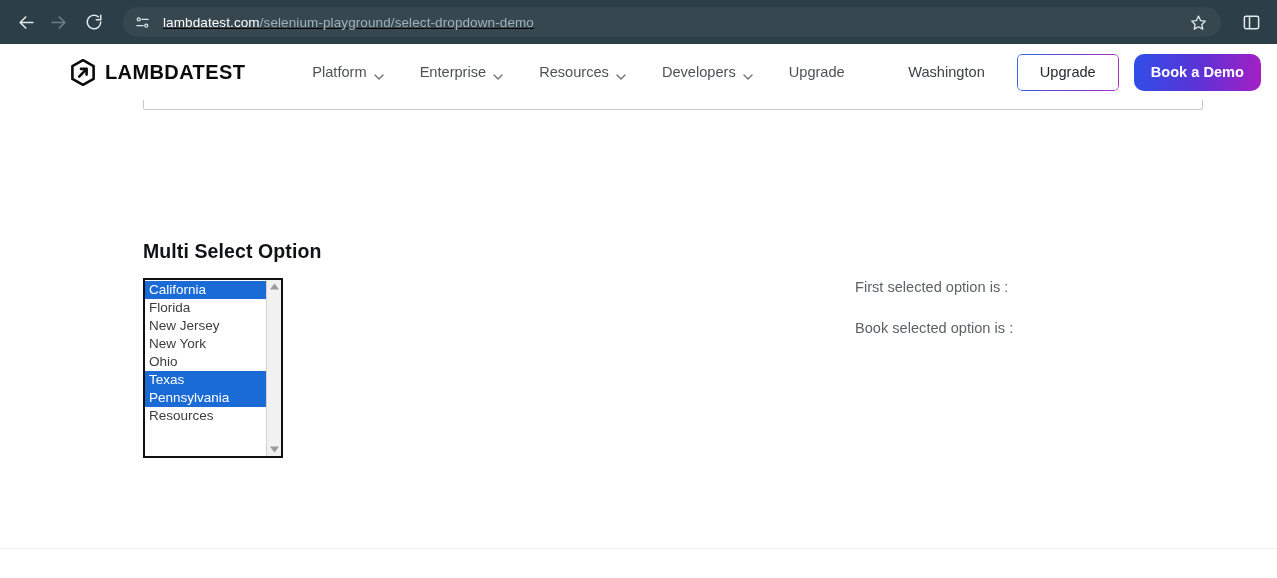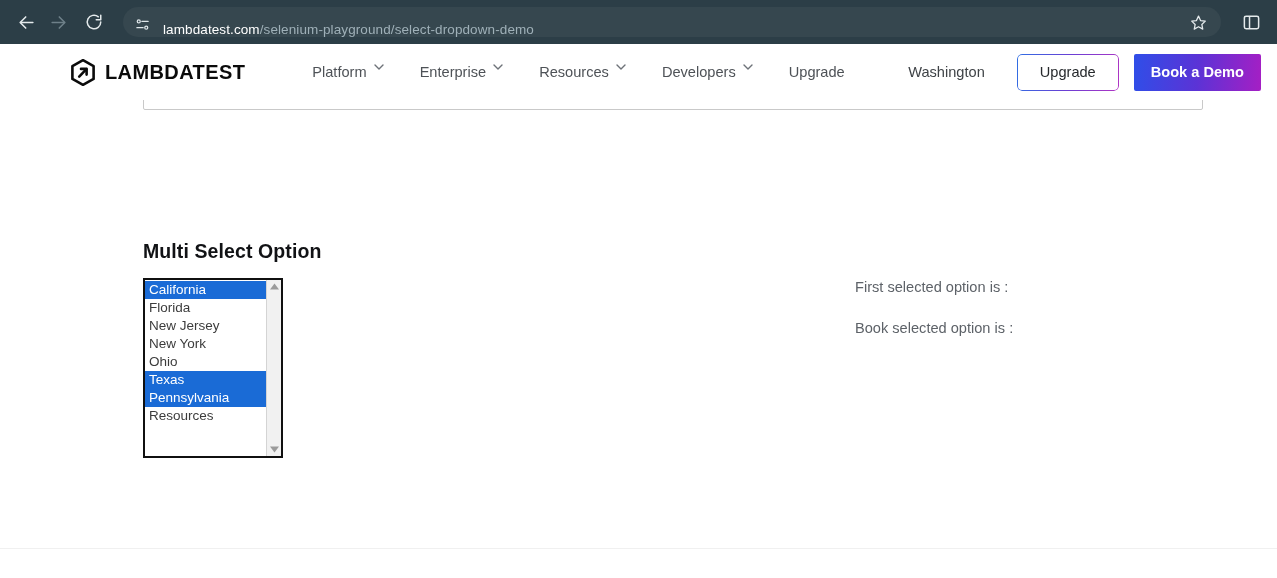--- a/index.html
+++ b/index.html
@@ -30,23 +30,24 @@
   .nav-btn svg { display: block; }
 
   #omnibox {
     flex: 1 1 auto;
     height: 30px;
     margin-left: 13px;
     margin-right: 10px;
     background: #36474f;
     border-radius: 16px;
     display: flex;
-    align-items: flex-end;
+    align-items: center;
     padding: 0 8px 0 6px;
     min-width: 0;
+    text-decoration: underline;
   }
   #site-settings-icon {
     width: 26px; height: 26px;
     border-radius: 50%;
     display: flex; align-items: center; justify-content: center;
     flex: 0 0 auto;
   }
   #url-text {
     margin-left: 8px;
     font-size: 13.5px;
@@ -87,21 +88,21 @@
     letter-spacing: .4px;
     color: #0b0b0b;
   }
   #main-nav {
     display: flex;
     align-items: center;
     margin-left: 49px;
     gap: 0px;
   }
   .nav-item {
-    display: flex; align-items: flex-start; gap: 7px;
+    display: flex; align-items: flex-end; gap: 7px;
     font-size: 14.6px;
     color: #4e5257;
     padding: 6px 18px;
     white-space: nowrap;
   }
   .chev { width: 10px; height: 6px; display:block; }
   #header-right {
     margin-left: auto;
     display: flex;
     align-items: center;
@@ -139,21 +140,21 @@
     mask-composite: exclude;
     pointer-events: none;
   }
   #book-demo-btn {
     height: 37px;
     padding: 0 17px;
     display: flex; align-items: center; justify-content: center;
     font-size: 14.6px;
     font-weight: bold;
     color: #ffffff;
-    border-radius: 2px;
+    border-radius: 10px;
     background: linear-gradient(95deg, #2f4ee8 0%, #5b33d6 50%, #a51fc4 100%);
     white-space: nowrap;
   }
 
   
   #page-body {
     position: relative;
     height: 478px;
     background: #ffffff;
     overflow: hidden;

